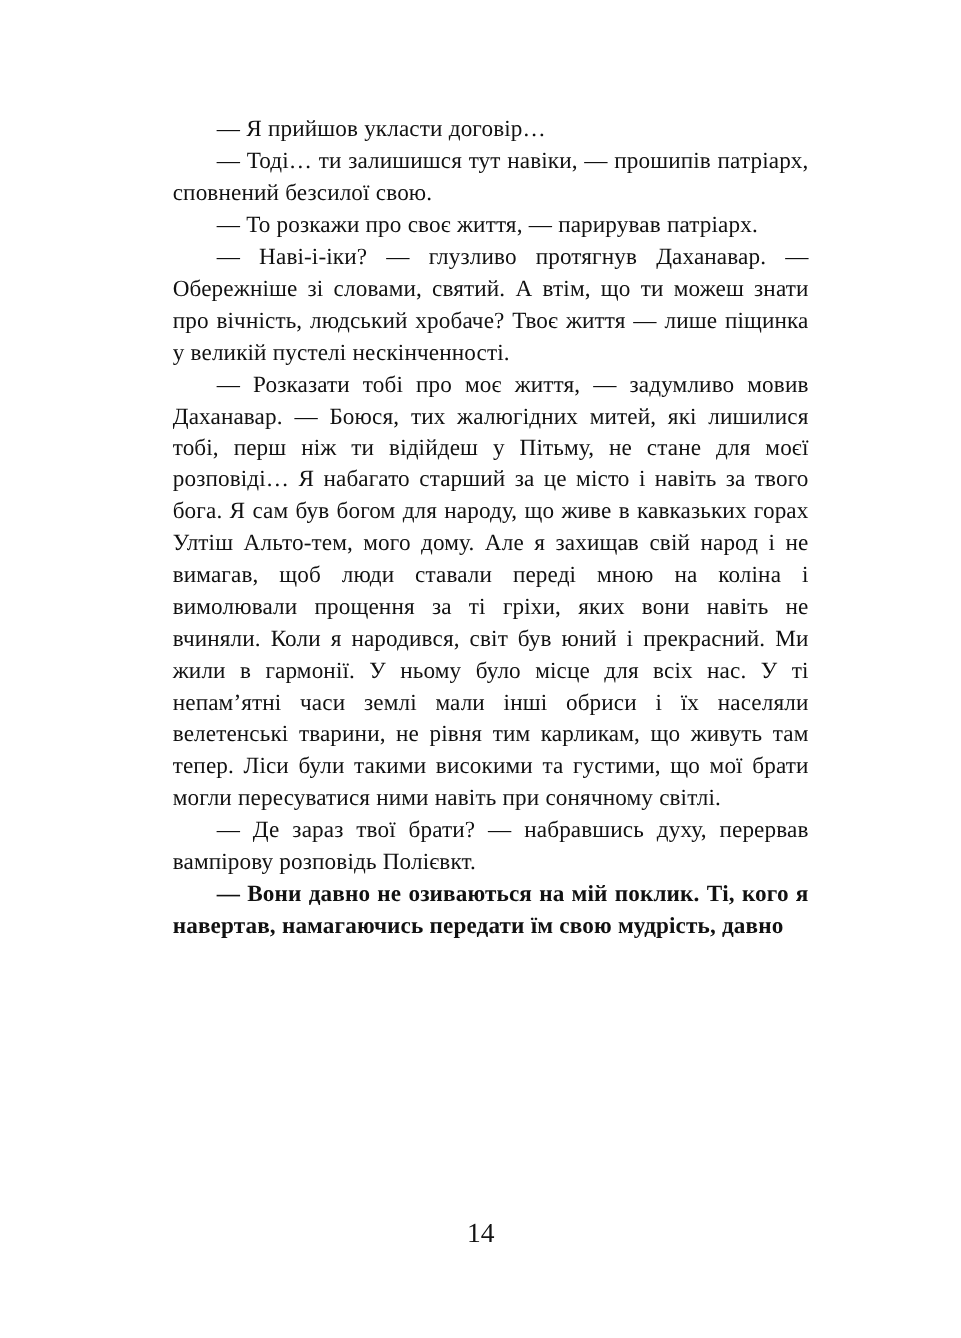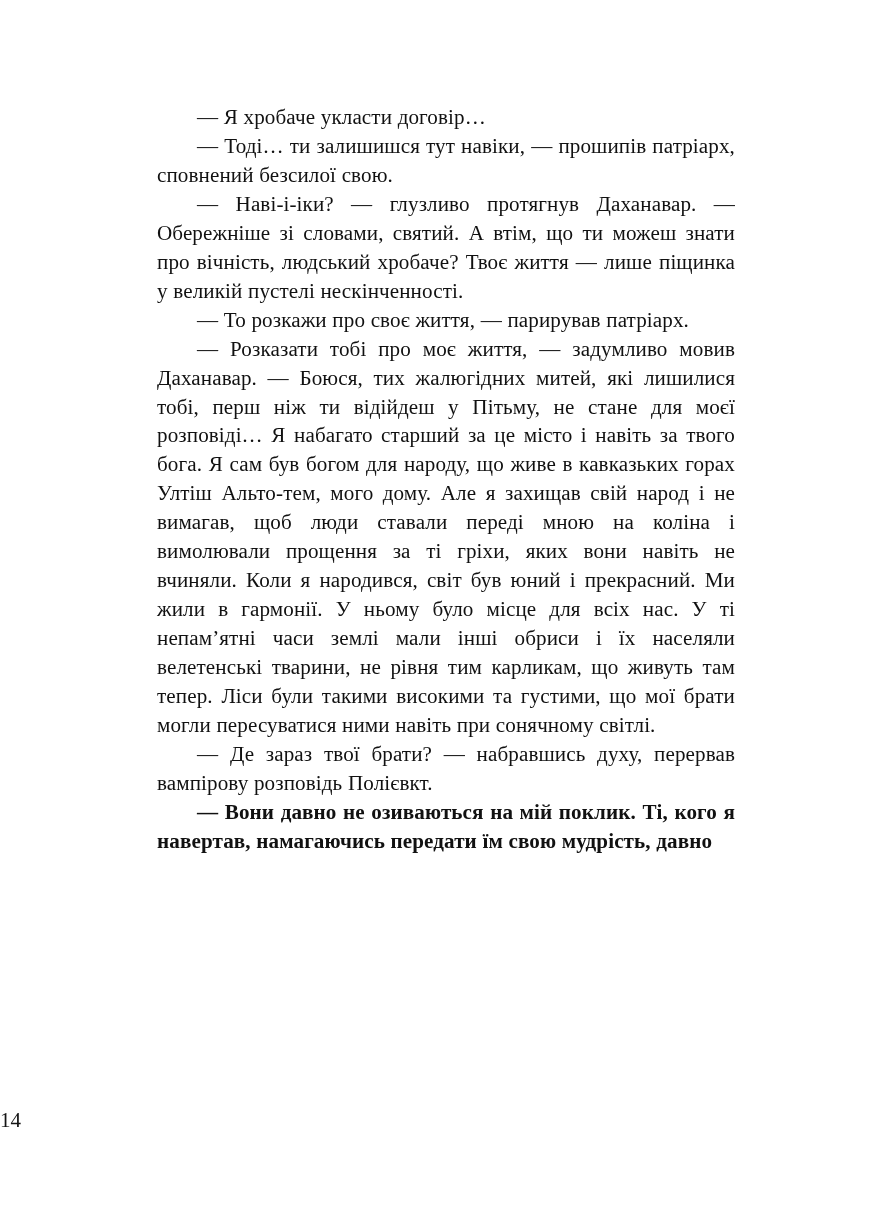--- a/index.html
+++ b/index.html
@@ -40,36 +40,36 @@
   }
   .para:last-of-type {
     text-align: justify;
     font-weight: bold;
   }
   .page-number {
     position: absolute;
     left: 0;
     right: 0;
     top: 1108px;
-    text-align: left;
+    text-align: center;
     font-family: "Liberation Serif", "DejaVu Serif", serif;
-    font-size: 21px;
+    font-size: 25px;
     color: #141414;
   }
 </style>
 </head>
 <body>
 
 <div class="page">
 
   <div class="text-block">
-    <p class="para">— Я хробаче укласти договір…</p>
+    <p class="para">— Я прийшов укласти договір…</p>
     <p class="para">— Тоді… ти залишишся тут навіки, — прошипів патріарх, сповнений безсилої свою.</p>
+    <p class="para">— То розкажи про своє життя, — парирував патріарх.</p>
     <p class="para">— Наві-і-іки? — глузливо протягнув Даханавар. — Обережніше зі словами, святий. А втім, що ти можеш знати про вічність, людський хробаче? Твоє життя — лише піщинка у великій пустелі нескінченності.</p>
-    <p class="para">— То розкажи про своє життя, — парирував патріарх.</p>
     <p class="para">— Розказати тобі про моє життя, — задумливо мовив Даханавар. — Боюся, тих жалюгідних митей, які лишилися тобі, перш ніж ти відійдеш у Пітьму, не стане для моєї розповіді… Я набагато старший за це місто і навіть за твого бога. Я сам був богом для народу, що живе в кавказьких горах Ултіш Альто-тем, мого дому. Але я захищав свій народ і не вимагав, щоб люди ставали переді мною на коліна і вимолювали прощення за ті гріхи, яких вони навіть не вчиняли. Коли я народився, світ був юний і прекрасний. Ми жили в гармонії. У ньому було місце для всіх нас. У ті непам’ятні часи землі мали інші обриси і їх населяли велетенські тварини, не рівня тим карликам, що живуть там тепер. Ліси були такими високими та густими, що мої брати могли пересуватися ними навіть при сонячному світлі.</p>
     <p class="para">— Де зараз твої брати? — набравшись духу, перервав вампірову розповідь Полієвкт.</p>
     <p class="para">— Вони давно не озиваються на мій поклик. Ті, кого я навертав, намагаючись передати їм свою мудрість, давно</p>
   </div>
 
   <div class="page-number">14</div>
 
 </div>
 
 </body></html>

